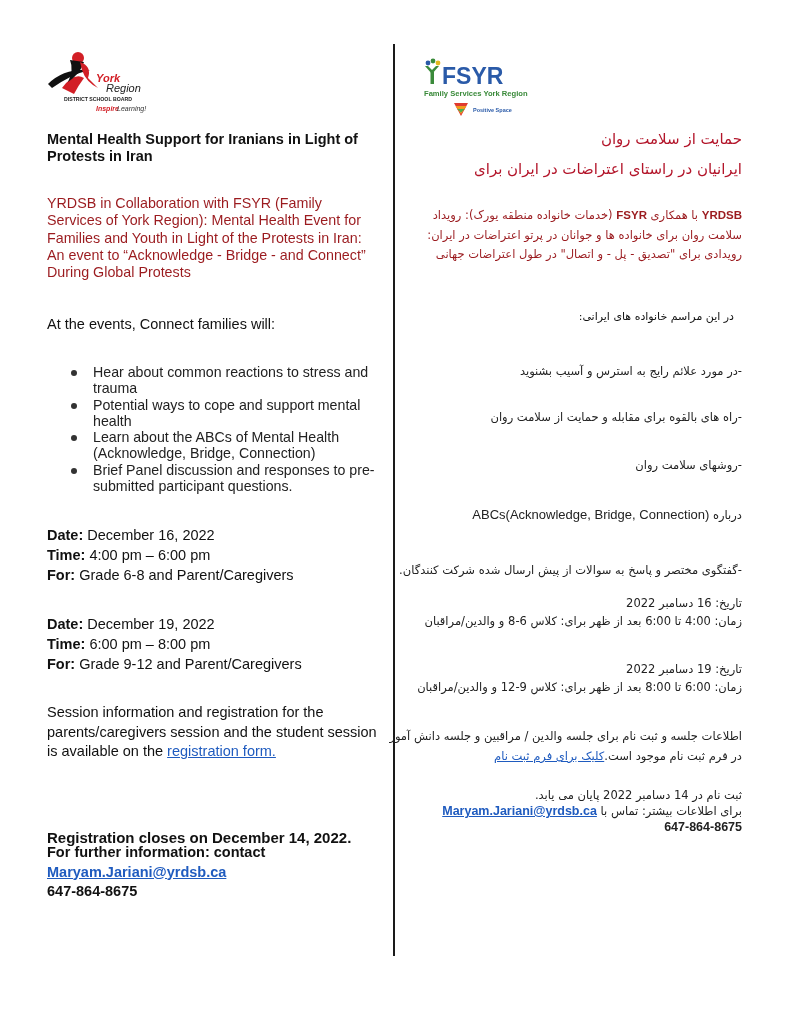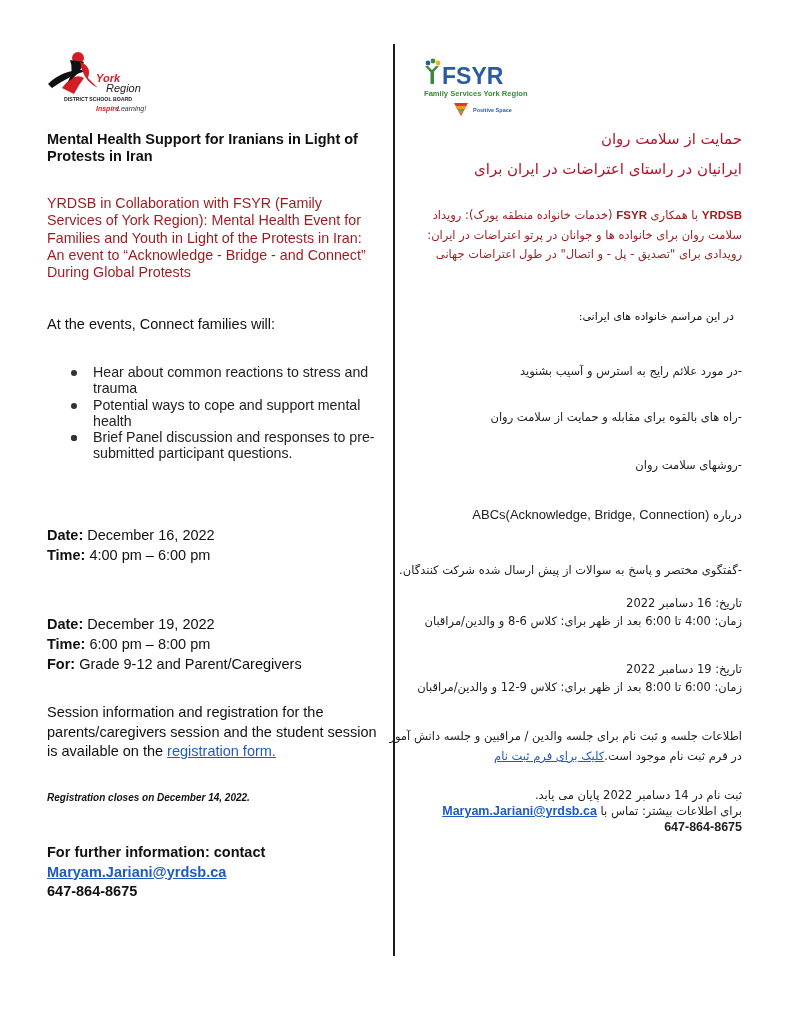--- a/index.html
+++ b/index.html
@@ -12,21 +12,21 @@
   .left-intro { position:absolute; left:47px; top:316px; font-size:14.5px; }
   .left-list { position:absolute; left:73px; top:364px; width:305px; margin:0; padding:0; list-style:none; font-size:14.2px; line-height:16.3px; color:#222; }
   .left-list li { position:relative; padding-left:20px; margin-bottom:0; }
   .left-list li .bullet { position:absolute; left:-2px; top:6px; width:6px; height:6px; border-radius:50%; background:#333; }
   .ev { position:absolute; left:47px; font-size:14.5px; line-height:20px; }
   .ev b { font-weight:bold; }
   .ev1 { top:525px; }
   .ev2 { top:614px; }
   .session { position:absolute; left:47px; top:703px; width:330px; font-size:14.5px; line-height:19.5px; }
   a.link { color:#1f5bbf; text-decoration:underline; }
-  .reg-close { position:absolute; left:47px; top:792px; font-weight:bold; font-size:10px;font-style:italic; }
+  .reg-close { position:absolute; left:47px; top:829px; font-weight:bold; font-size:15px; }
   .further { position:absolute; left:47px; top:843px; font-weight:bold; font-size:14.5px; line-height:19.5px; }
   .further a { font-weight:bold; }
 
   
   .logo-fsyr { position:absolute; left:420px; top:58px; width:120px; height:66px; }
   .rtl { direction:rtl; text-align:right; font-family:"DejaVu Sans", sans-serif; }
   .r-title { position:absolute; right:47px; top:124px; width:340px; color:#b3152a; font-size:15px; line-height:30px; }
   .r-sub { position:absolute; right:47px; top:206px; width:345px; color:#9b1b1f; font-size:11.5px; line-height:19.5px; }
   .r-sub b { font-family:"Liberation Sans", sans-serif; font-weight:bold; }
   .r-intro { position:absolute; right:55px; top:310px; font-size:11px; color:#111; }
@@ -65,27 +65,28 @@
 </div>
 
 <div class="divider"></div>
 
 <div class="left-title">Mental Health Support for Iranians in Light of Protests in Iran</div>
 <div class="left-sub">YRDSB in Collaboration with FSYR (Family Services of York Region): Mental Health Event for Families and Youth in Light of the Protests in Iran: An event to “Acknowledge - Bridge - and Connect” During Global Protests</div>
 <div class="left-intro">At the events, Connect families will:</div>
 <ul class="left-list">
   <li><span class="bullet"></span><span>Hear about common reactions to stress and trauma</span></li>
   <li><span class="bullet"></span><span>Potential ways to cope and support mental health</span></li>
-  <li><span class="bullet"></span></li>
+  <li><span class="bullet"></span><span>Learn about the ABCs of Mental Health (Acknowledge, Bridge, Connection)</span></li>
   <li><span class="bullet"></span><span>Brief Panel discussion and responses to pre-submitted participant questions.</span></li>
 </ul>
 
 <div class="ev ev1">
   <div><b>Date:</b> <span>December 16, 2022</span></div>
   <div><b>Time:</b> <span>4:00 pm – 6:00 pm</span></div>
+  <div><b>For:</b> <span>Grade 6-8 and Parent/Caregivers</span></div>
 </div>
 <div class="ev ev2">
   <div><b>Date:</b> <span>December 19, 2022</span></div>
   <div><b>Time:</b> <span>6:00 pm – 8:00 pm</span></div>
   <div><b>For:</b> <span>Grade 9-12 and Parent/Caregivers</span></div>
 </div>
 
 <div class="session"><span>Session information and registration for the parents/caregivers session and the student session is available on the </span><a class="link" href="#">registration form.</a></div>
 
 <div class="reg-close">Registration closes on December 14, 2022.</div>

